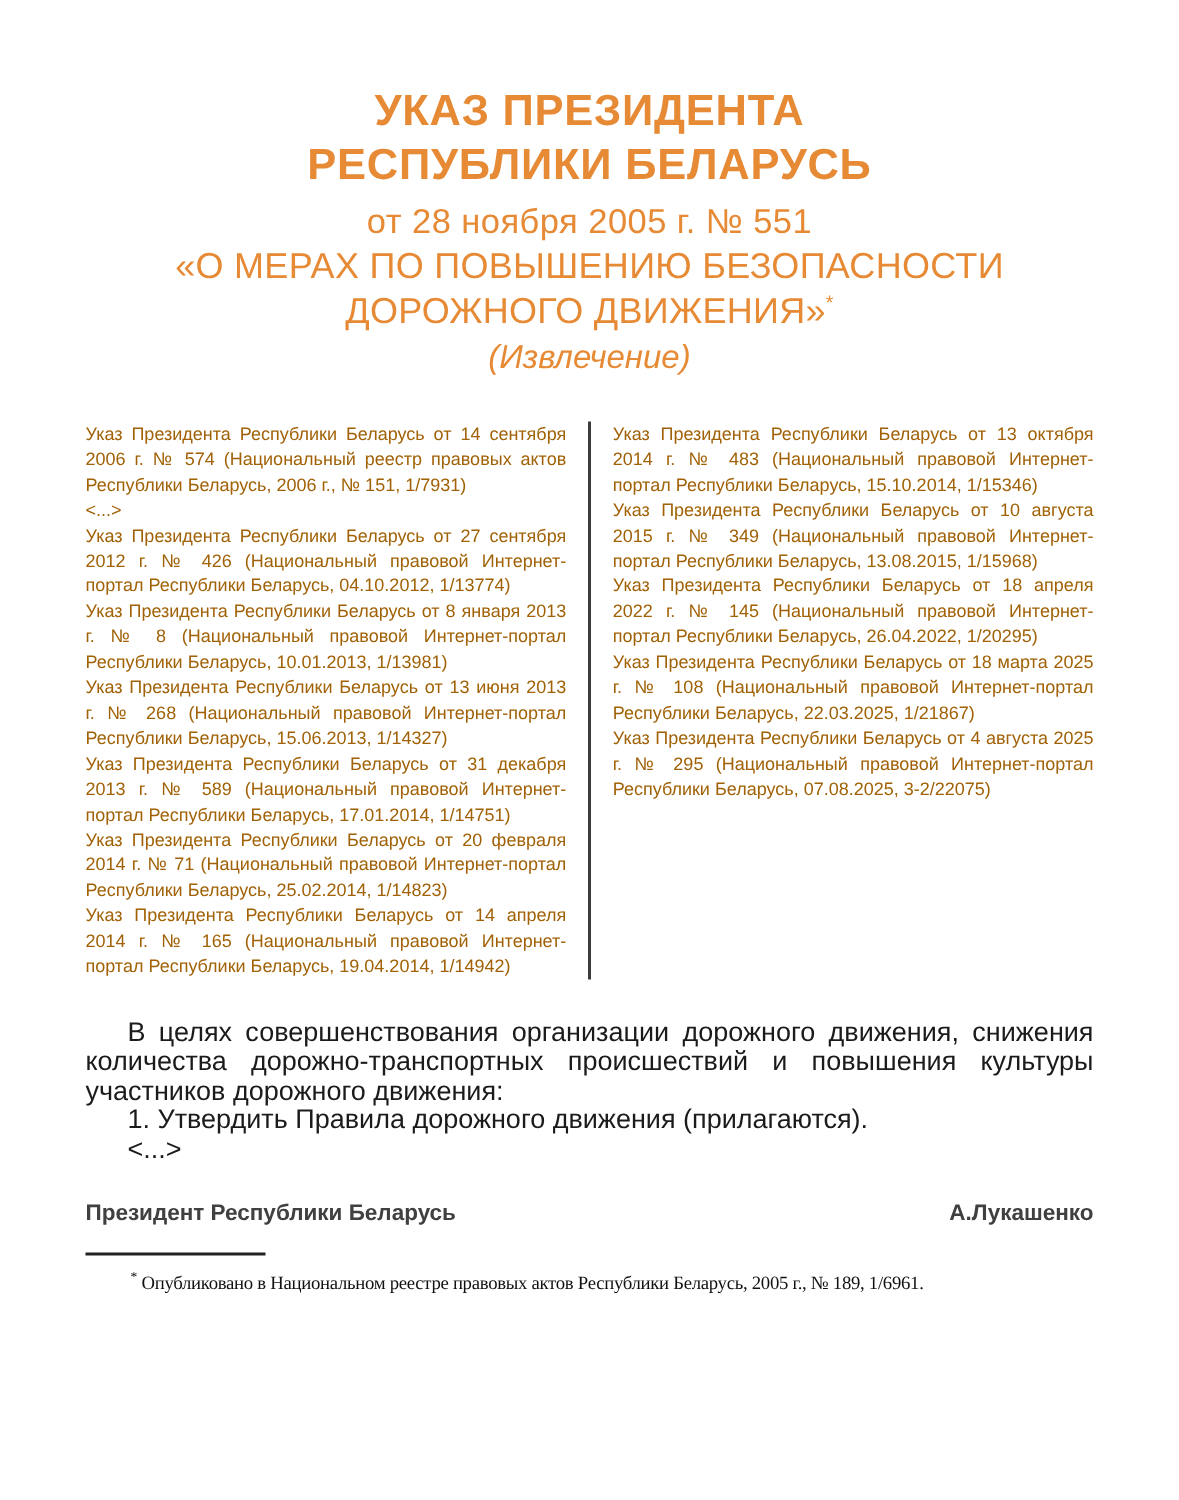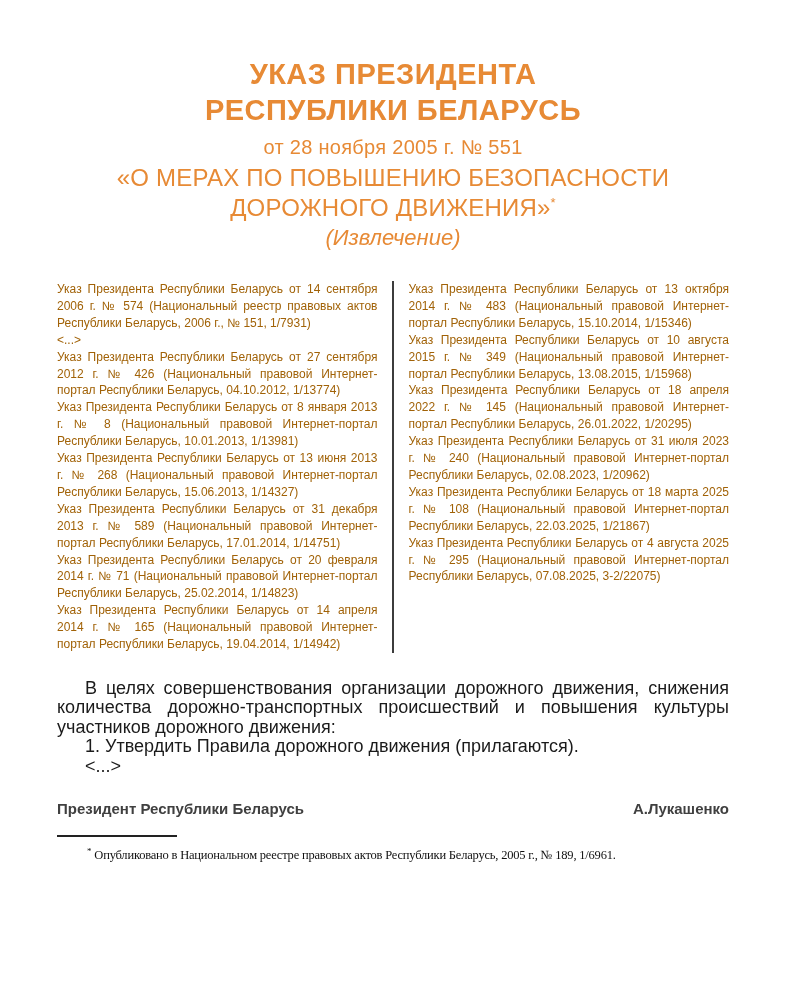--- a/index.html
+++ b/index.html
@@ -17,21 +17,21 @@
 
   
   .title-block { text-align: center; color: #e78a35; }
   .title-main {
     font-size: 29px;
     font-weight: bold;
     line-height: 36px;
     letter-spacing: 0.5px;
   }
   .title-date {
-    font-size: 20px;
+    font-size: 23px;
     line-height: 31px;
     margin-top: 4px;
     letter-spacing: 0.3px;
   }
   .title-subject {
     font-size: 24px;
     line-height: 30px;
     letter-spacing: 0.2px;
   }
   .title-extract {
@@ -130,22 +130,21 @@
       <p class="amendment">Указ Президента Республики Беларусь от 8 января 2013 г. № 8 (Национальный правовой Интернет-портал Республики Беларусь, 10.01.2013, 1/13981)</p>
       <p class="amendment">Указ Президента Республики Беларусь от 13 июня 2013 г. № 268 (Национальный правовой Интернет-портал Республики Беларусь, 15.06.2013, 1/14327)</p>
       <p class="amendment">Указ Президента Республики Беларусь от 31 декабря 2013 г. № 589 (Национальный правовой Интернет-портал Республики Беларусь, 17.01.2014, 1/14751)</p>
       <p class="amendment">Указ Президента Республики Беларусь от 20 февраля 2014 г. № 71 (Национальный правовой Интернет-портал Республики Беларусь, 25.02.2014, 1/14823)</p>
       <p class="amendment">Указ Президента Республики Беларусь от 14 апреля 2014 г. № 165 (Национальный правовой Интернет-портал Республики Беларусь, 19.04.2014, 1/14942)</p>
     </div>
     <div class="divider"></div>
     <div class="col col-right">
       <p class="amendment">Указ Президента Республики Беларусь от 13 октября 2014 г. № 483 (Национальный правовой Интернет-портал Республики Беларусь, 15.10.2014, 1/15346)</p>
       <p class="amendment">Указ Президента Республики Беларусь от 10 августа 2015 г. № 349 (Национальный правовой Интернет-портал Республики Беларусь, 13.08.2015, 1/15968)</p>
-      <p class="amendment">Указ Президента Республики Беларусь от 18 апреля 2022 г. № 145 (Национальный правовой Интернет-портал Республики Беларусь, 26.01.2022, 1/20295)</p>
-      <p class="amendment">Указ Президента Республики Беларусь от 31 июля 2023 г. № 240 (Национальный правовой Интернет-портал Республики Беларусь, 02.08.2023, 1/20962)</p>
+      <p class="amendment">Указ Президента Республики Беларусь от 18 апреля 2022 г. № 145 (Национальный правовой Интернет-портал Республики Беларусь, 26.04.2022, 1/20295)</p>
       <p class="amendment">Указ Президента Республики Беларусь от 18 марта 2025 г. № 108 (Национальный правовой Интернет-портал Республики Беларусь, 22.03.2025, 1/21867)</p>
       <p class="amendment">Указ Президента Республики Беларусь от 4 августа 2025 г. № 295 (Национальный правовой Интернет-портал Республики Беларусь, 07.08.2025, 3-2/22075)</p>
     </div>
   </div>
 
   <div class="body-block">
     <p>В целях совершенствования организации дорожного движения, снижения количества дорожно-транспортных происшествий и повышения культуры участников дорожного движения:</p>
     <p>1. Утвердить Правила дорожного движения (прилагаются).</p>
     <p>&lt;...&gt;</p>
   </div>

